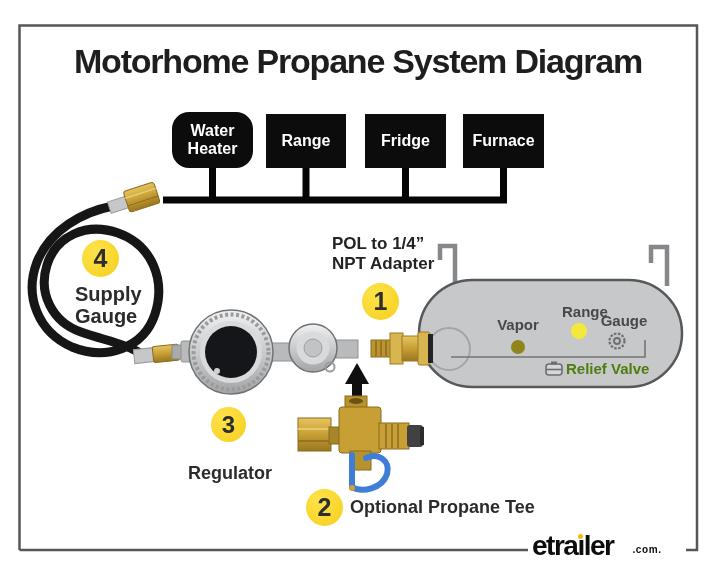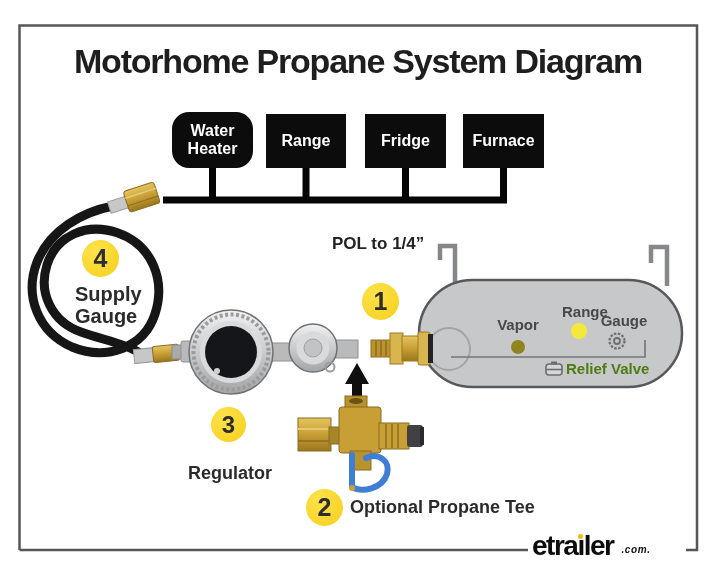--- a/index.html
+++ b/index.html
@@ -40,21 +40,21 @@
   .tee-lbl{left:350px;top:497px;font-size:18px;}
   .tanklbl{font-weight:bold;color:#47484a;font-size:15px;text-align:center;}
   .vapor-lbl{left:492px;top:316px;width:52px;}
   .fill-lbl{left:562px;top:303px;width:34px;}
   .gauge-lbl{left:600px;top:312px;width:48px;}
   .relief-lbl{left:566px;top:360px;font-size:15px;font-weight:bold;color:#4d7c0f;}
   .logo{left:532px;top:530px;white-space:nowrap;}
   .brand{font-size:28px;font-weight:bold;letter-spacing:-1.5px;color:#0d0d0e;}
   .i-wrap{position:relative;display:inline-block;}
   .i-dot{position:absolute;left:0.5px;top:3.5px;width:5.5px;height:5.5px;border-radius:50%;background:#f2b90e;}
-  .tld{font-size:10px;font-weight:bold;letter-spacing:0.6px;color:#0d0d0e;position:relative;bottom:2px;margin-left:8px;font-style:italic;}
+  .tld{font-size:10px;font-weight:bold;letter-spacing:0.6px;color:#0d0d0e;position:relative;bottom:2px;margin-left:19px;}
 </style>
 </head>
 <body>
 
 <div class="stage">
 
   <svg class="art" viewBox="0 0 720 582">
     <defs>
       <linearGradient id="gradSilver" x1="0" y1="0" x2="0" y2="1">
         <stop offset="0" stop-color="#f0f1f2"></stop>
@@ -172,20 +172,21 @@
 
   <div class="abs title">Motorhome Propane System Diagram</div>
 
   <div class="abs appliance box-wh">Water Heater</div>
   <div class="abs appliance box-range">Range</div>
   <div class="abs appliance box-fridge">Fridge</div>
   <div class="abs appliance box-furnace">Furnace</div>
 
   <div class="abs pol">
     <span>POL to 1/4”</span>
+    <span>NPT Adapter</span>
   </div>
 
   <div class="abs num num1">1</div>
   <div class="abs num num2">2</div>
   <div class="abs num num3">3</div>
   <div class="abs num num4">4</div>
 
   <div class="abs lbl supply">
     <span>Supply</span>
     <span>Gauge</span>

